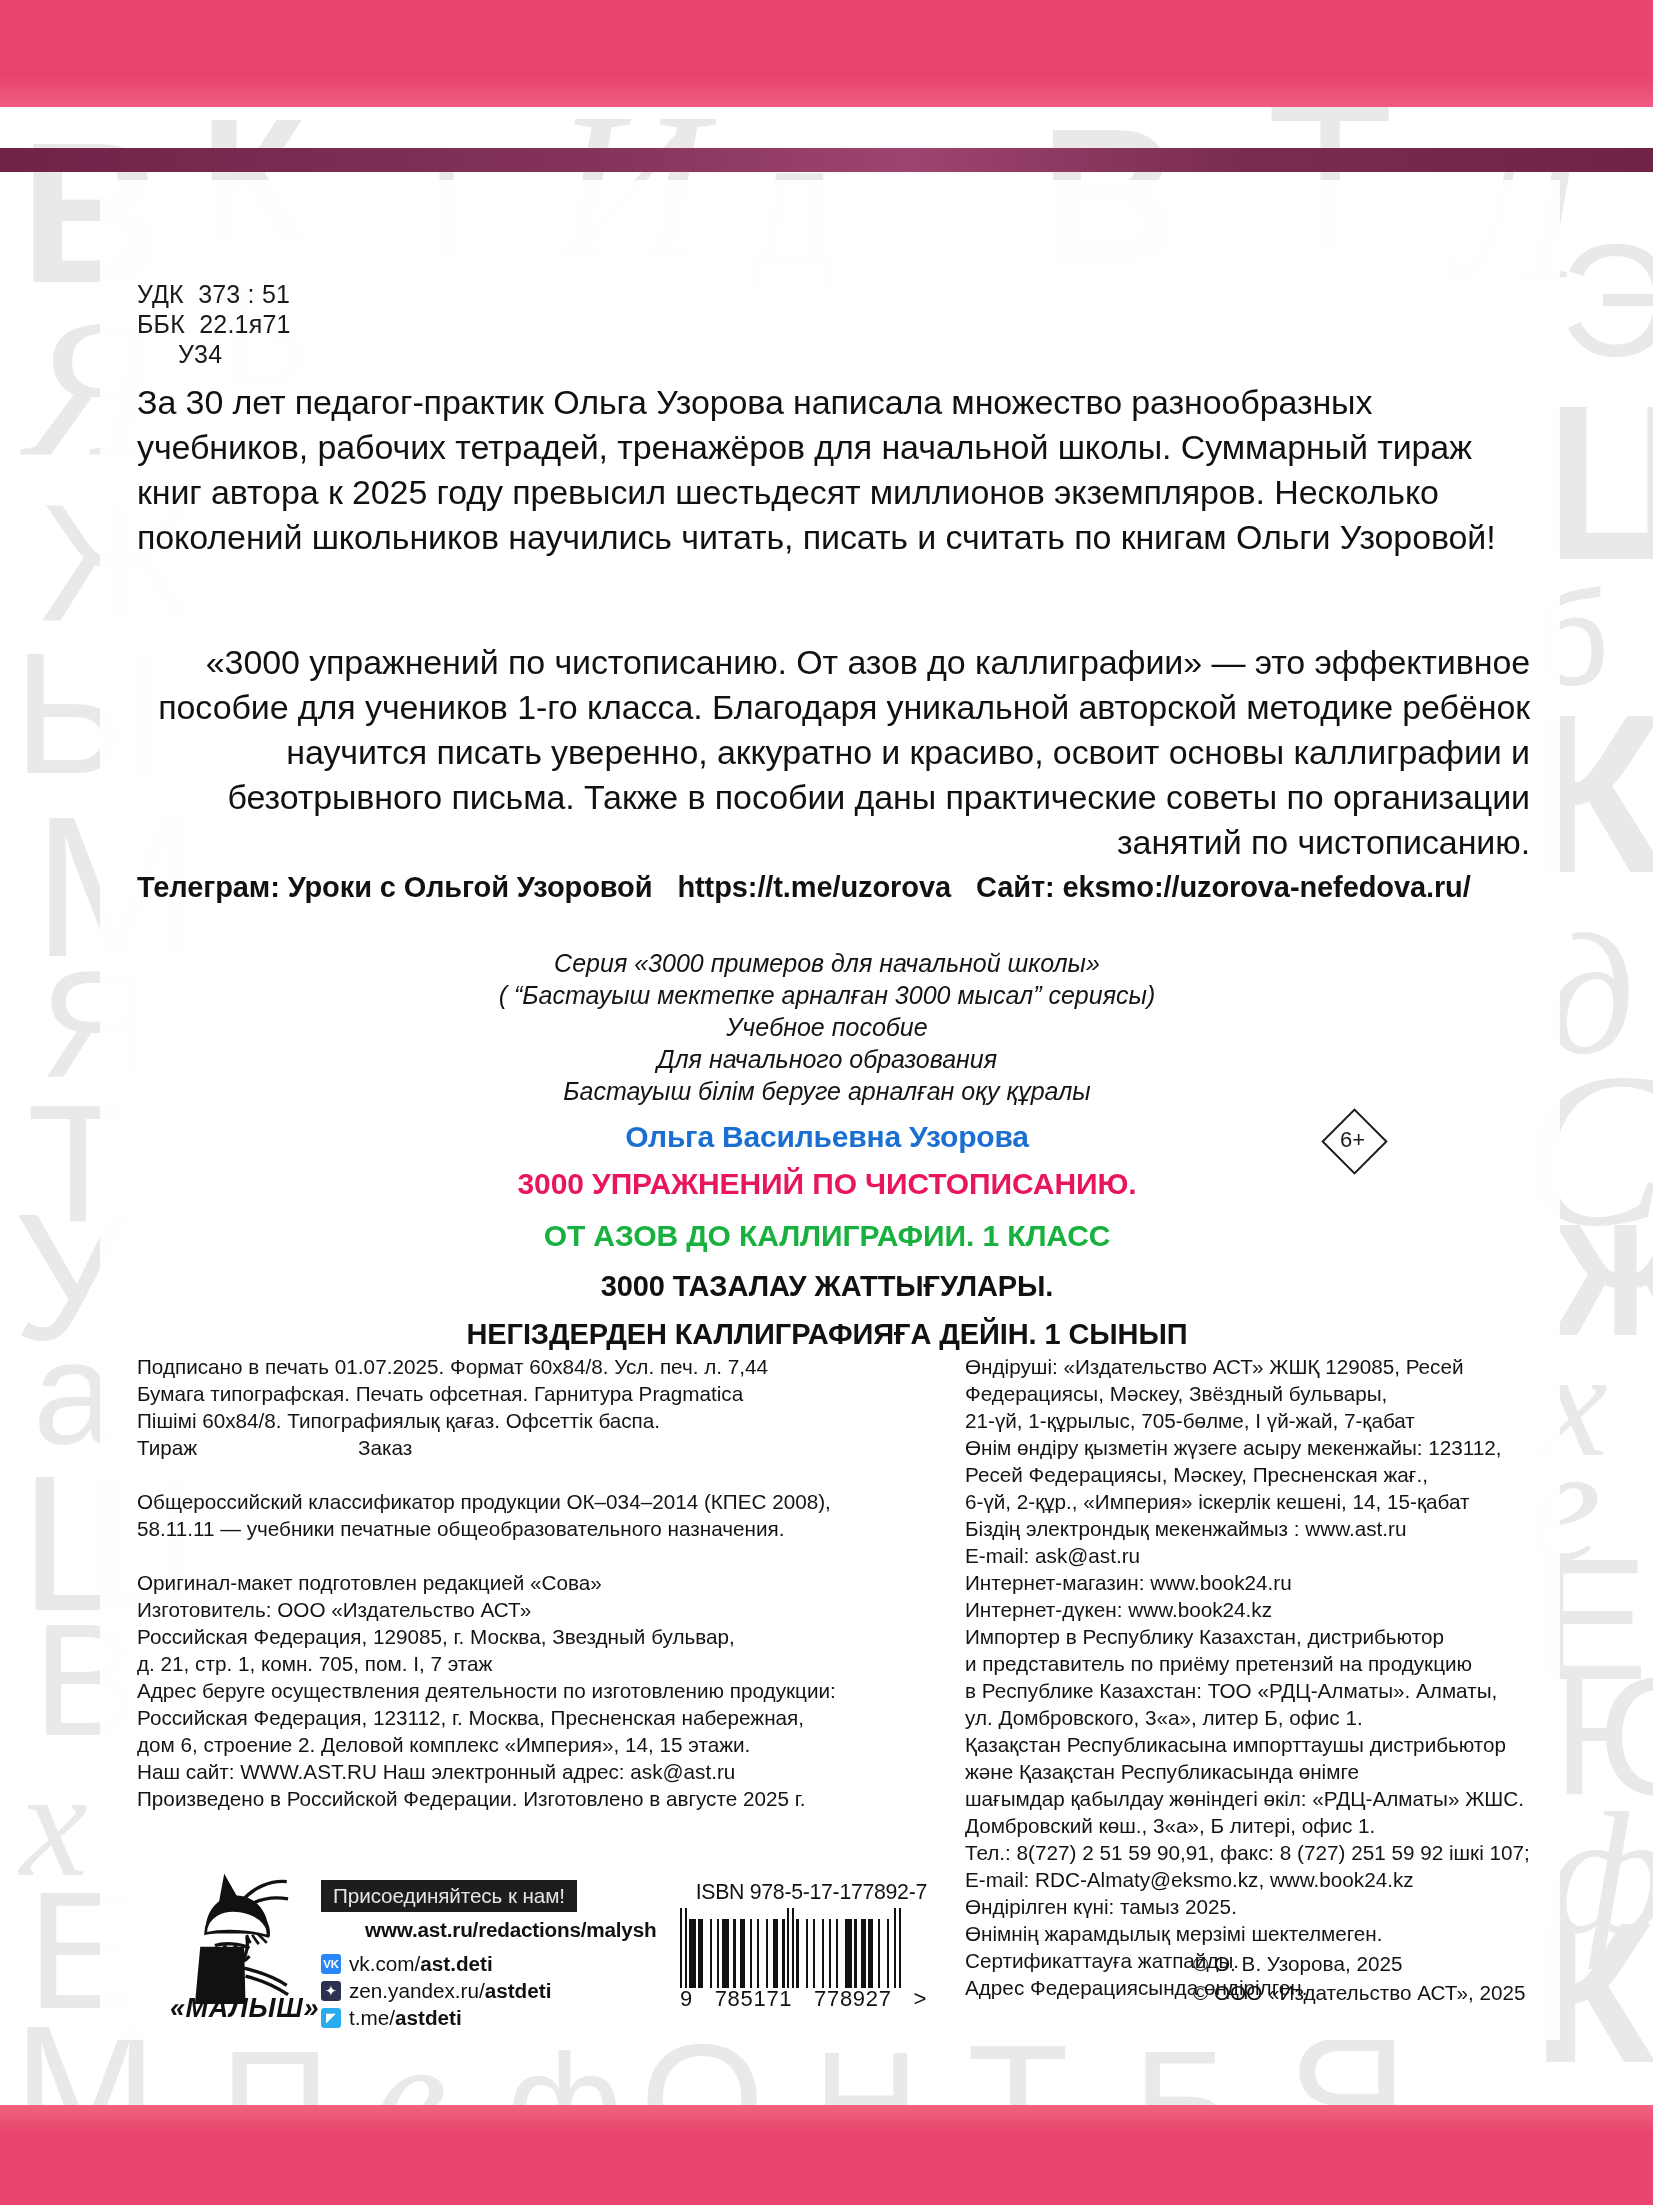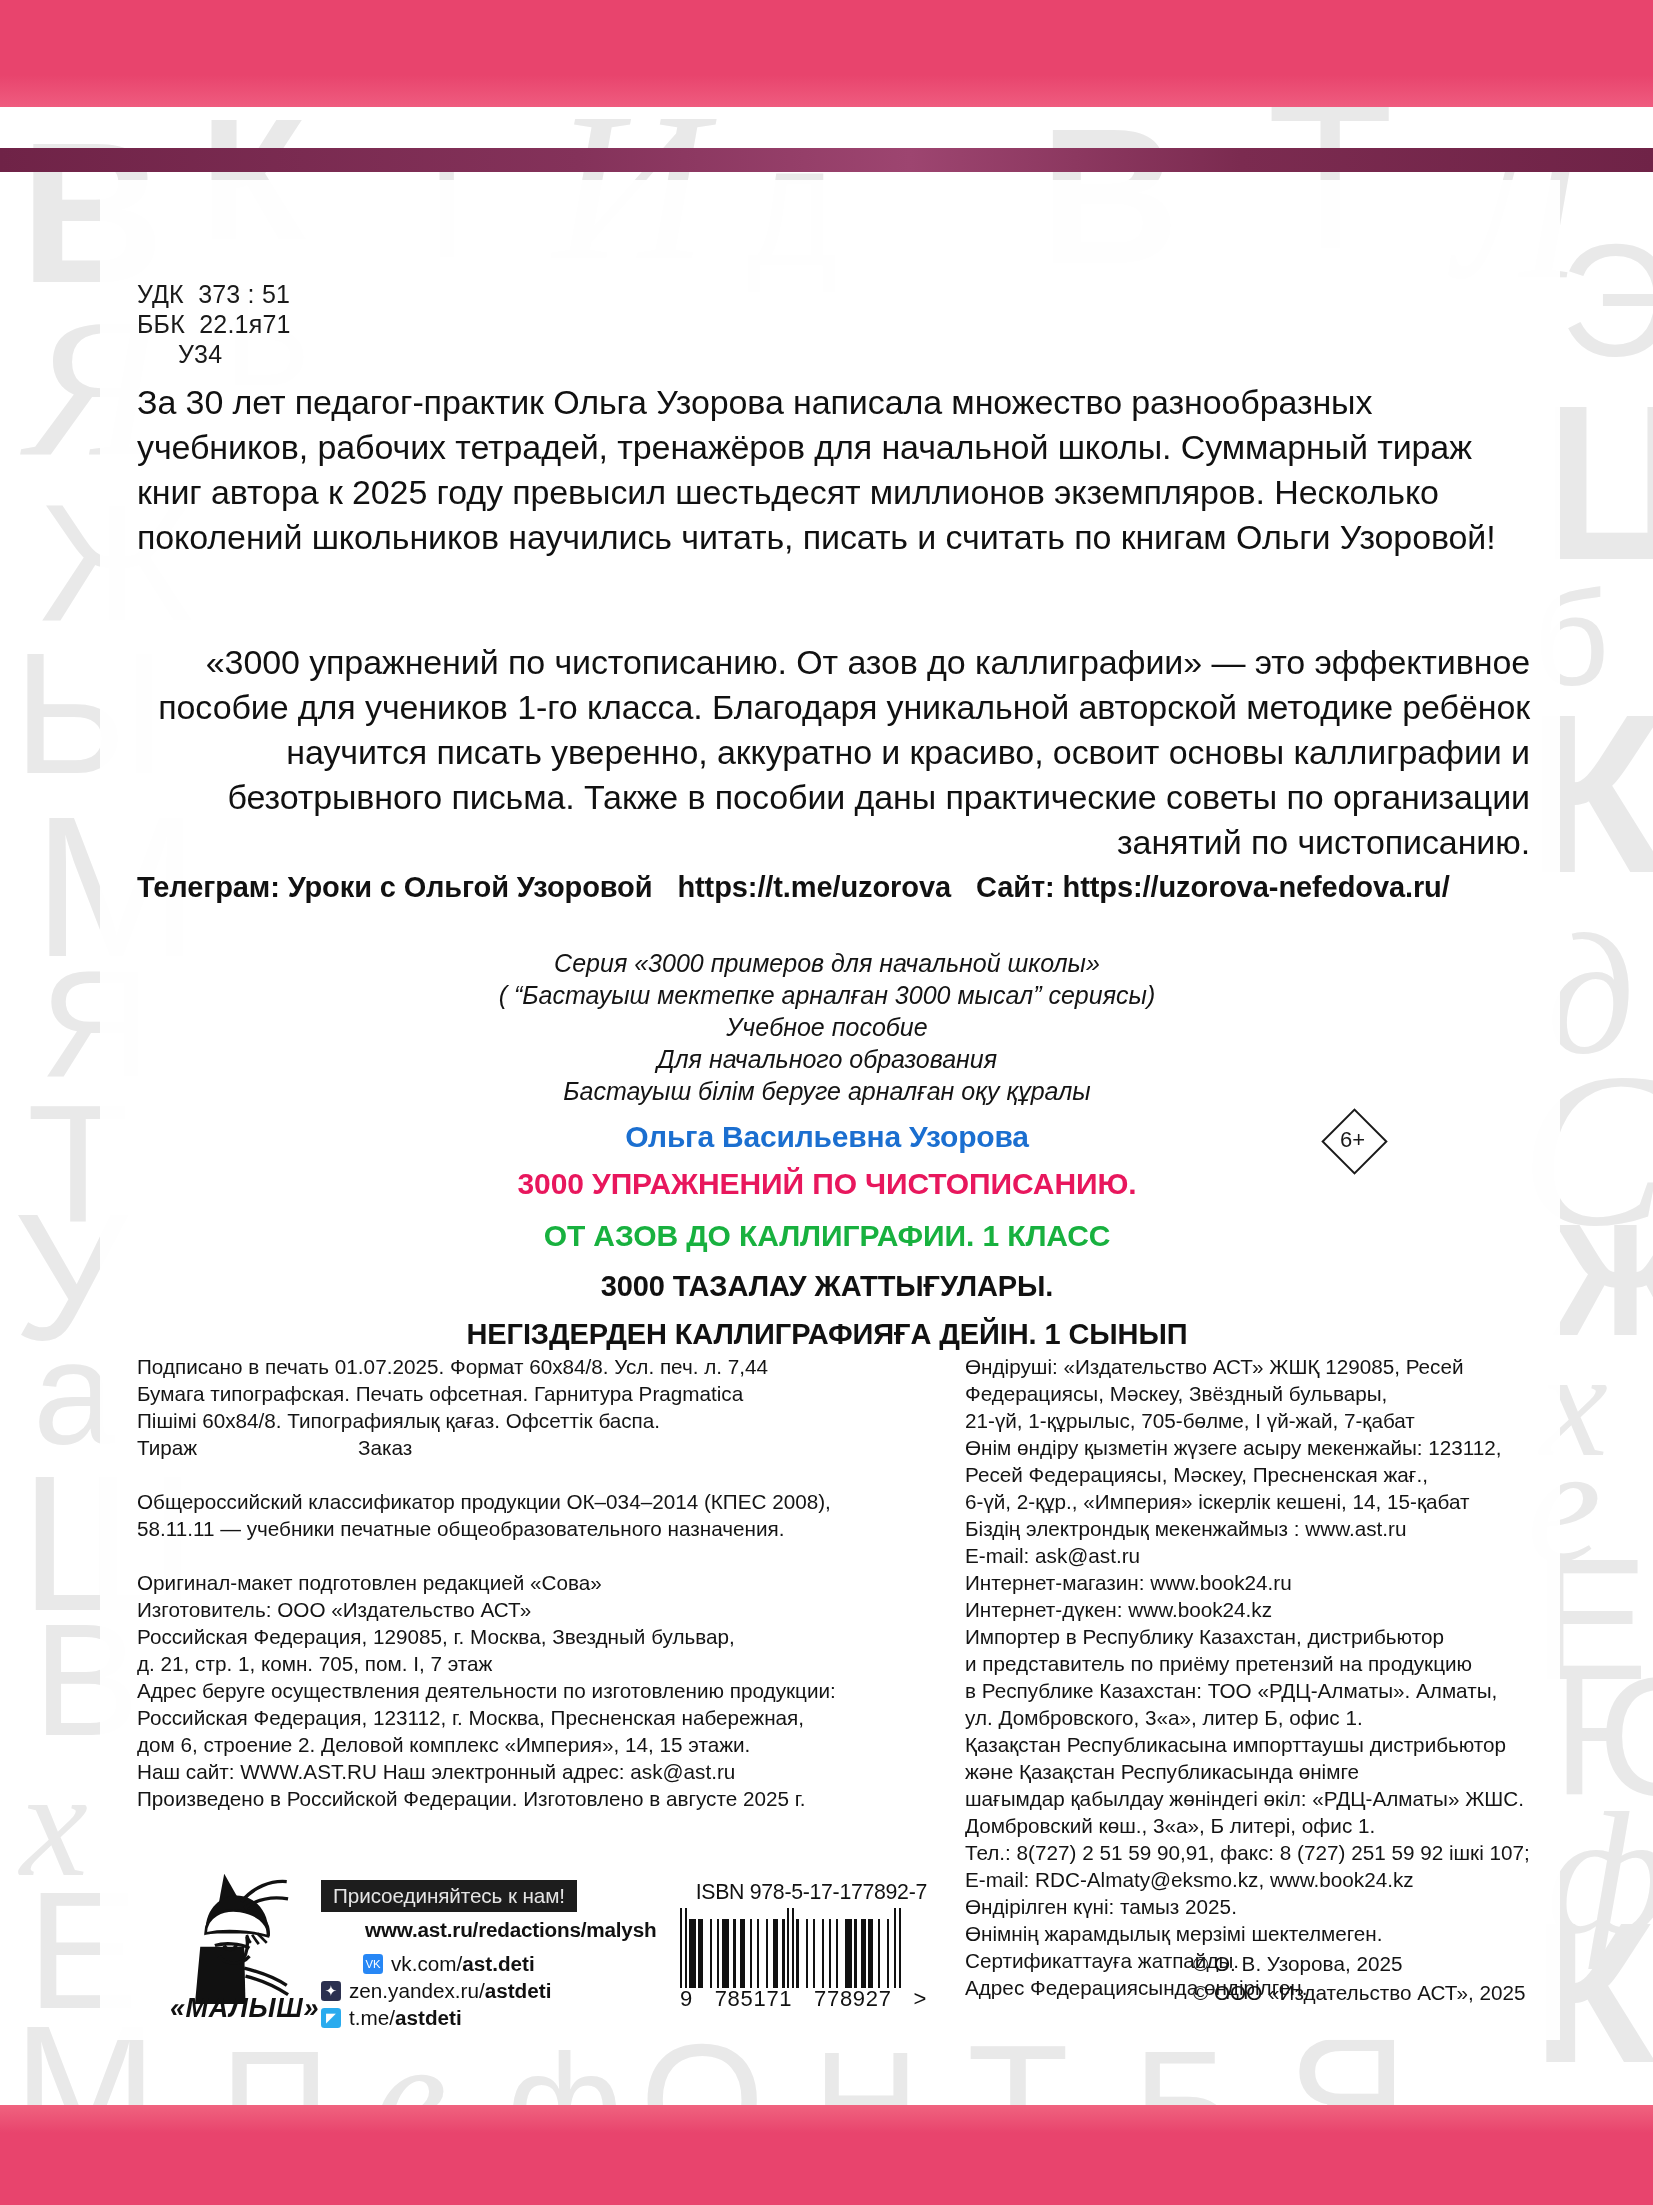--- a/index.html
+++ b/index.html
@@ -259,21 +259,21 @@
   }
   .social-row .ico {
     width: 20px; height: 20px;
     margin-right: 8px;
     border-radius: 3.3px;
     display: flex;
     align-items: center;
     justify-content: center;
     flex: 0 0 auto;
   }
-  .ico-vk { background: #2787f5; color: #fff; font-size: 11.3px; font-weight: normal; margin-left: 42px; }
+  .ico-vk { background: #2787f5; color: #fff; font-size: 11.3px; font-weight: bold; }
   .ico-zen { background: #2b3150; color: #fff; font-size: 14.7px; }
   .ico-tg  { background: #2aabee; color: #fff; font-size: 12.7px; }
   .social-row b { font-weight: bold; }
 
   
   .barcode-wrap {
     position: absolute;
     left: 680px; top: 1880px;
     width: 247px;
   }
@@ -360,21 +360,21 @@
     <div class="udk">
       <div class="ln">УДК  373 : 51</div>
       <div class="ln">ББК  22.1я71</div>
       <div class="ln indent">У34</div>
     </div>
 
     <div class="blurb blurb1">За 30 лет педагог-практик Ольга Узорова написала множество разнообразных учебников, рабочих тетрадей, тренажёров для начальной школы. Суммарный тираж книг автора к 2025 году превысил шестьдесят миллионов экземпляров. Несколько поколений школьников научились читать, писать и считать по книгам Ольги Узоровой!</div>
     <div class="blurb blurb2">«3000 упражнений по чистописанию. От азов до каллиграфии» — это эффективное пособие для учеников 1-го класса. Благодаря уникальной авторской методике ребёнок научится писать уверенно, аккуратно и красиво, освоит основы каллиграфии и безотрывного письма. Также в пособии даны практические советы по организации занятий по чистописанию.</div>
 
     <div class="contact-line">
-      <span>Телеграм: Уроки с Ольгой Узоровой</span><span class="gap"></span><span>https://t.me/uzorova</span><span class="gap"></span><span>Сайт: https://uzorova-nefedova.ru/</span>
+      <span>Телеграм: Уроки с Ольгой Узоровой</span><span class="gap"></span><span>https://t.me/uzorova</span><span class="gap"></span><span>Сайт: eksmo://uzorova-nefedova.ru/</span>
     </div>
 
     <div class="series-block">
       <div>Серия «3000 примеров для начальной школы»</div>
       <div>( “Бастауыш мектепке арналған 3000 мысал” сериясы)</div>
       <div>Учебное пособие</div>
       <div>Для начального образования</div>
       <div>Бастауыш білім беруге арналған оқу құралы</div>
     </div>
 

